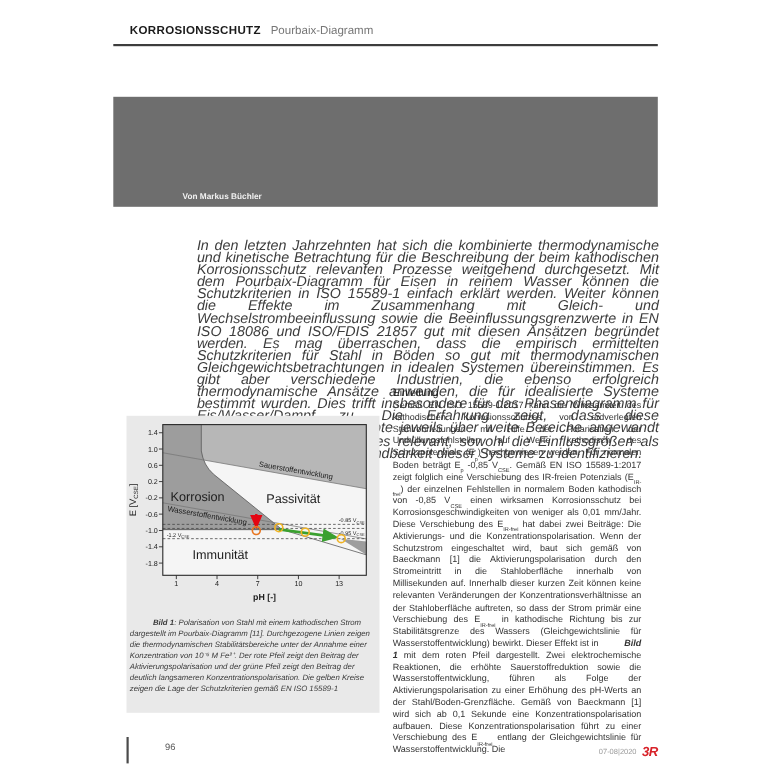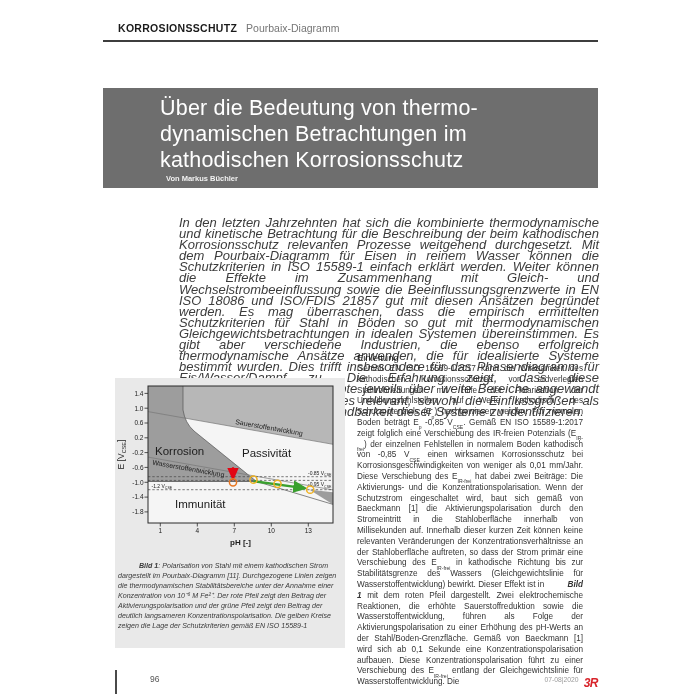--- a/index.html
+++ b/index.html
@@ -26,41 +26,38 @@
   .section-heading{position:absolute;left:357px;top:352px;font-size:9.5px;font-weight:normal;color:#1a1a1a;text-align:center;}
   .body-text{position:absolute;left:357px;top:364px;width:226px;font-size:8.2px;line-height:10.8px;
              color:#333;text-align:justify;hyphens:auto;}
 
   sub{font-size:62%;line-height:0;position:relative;top:.35em;}
   .bi{font-weight:bold;font-style:italic;padding-left:21px;}
 
   .footer-rule{position:absolute;left:115px;top:670px;width:2px;height:24px;background:#4a4a4a;}
   .page-number{position:absolute;left:122px;top:674px;font-size:8.5px;color:#555;padding-left:28px;}
   .footer-right{position:absolute;left:480px;top:676px;width:118px;display:flex;
-                justify-content:flex-end;gap:5px;}
+                justify-content:flex-end;align-items:center;gap:5px;}
   .issue{font-size:6.8px;color:#9a9a9a;}
   .logo{font-size:12px;font-weight:bold;font-style:italic;color:#d8232a;letter-spacing:-.5px;}
 
   svg text{font-family:"Liberation Sans",sans-serif;fill:#1c1c1c;}
 </style>
 </head>
 <body>
 
 <div id="page">
 
   <div class="header-label">
     <span class="rubric">KORROSIONSSCHUTZ</span>
     <span class="topic">Pourbaix-Diagramm</span>
   </div>
   <div class="header-rule"></div>
 
   <div class="title-box">
-    <div class="title">Über die Bedeutung von thermo-
-dynamischen Betrachtungen im
-kathodischen Korrosionsschutz</div>
     <div class="byline">Von Markus Büchler</div>
   </div>
 
   <div class="abstract">In den letzten Jahrzehnten hat sich die kombinierte thermodynamische und kinetische Betrachtung für die Beschreibung der beim kathodischen Korrosionsschutz relevanten Prozesse weitgehend durchgesetzt. Mit dem Pourbaix-Diagramm für Eisen in reinem Wasser können die Schutzkriterien in ISO 15589-1 einfach erklärt werden. Weiter können die Effekte im Zusammenhang mit Gleich- und Wechselstrombeeinflussung sowie die Beeinflussungsgrenzwerte in EN ISO 18086 und ISO/FDIS 21857 gut mit diesen Ansätzen begründet werden. Es mag überraschen, dass die empirisch ermittelten Schutzkriterien für Stahl in Böden so gut mit thermodynamischen Gleichgewichtsbetrachtungen in idealen Systemen übereinstimmen. Es gibt aber verschiedene Industrien, die ebenso erfolgreich thermodynamische Ansätze anwenden, die für idealisierte Systeme bestimmt wurden. Dies trifft insbesondere für das Phasendiagramm für Eis/Wasser/Dampf zu. Die Erfahrung zeigt, dass diese thermodynamischen Konzepte jeweils über weite Bereiche angewandt werden können. Dabei ist es relevant, sowohl die Einflussgrößen als auch die Grenzen der Anwendbarkeit dieser Systeme zu identifizieren.</div>
 
   <div class="fig-panel">
     <svg width="230" height="180" viewBox="0 0 230 180">
       <defs>
         <marker id="arrow-red" markerWidth="7" markerHeight="7" refX="4.5" refY="2.6" orient="auto">
           <path d="M0,0 L6,2.6 L0,5.2 Z" fill="#e30613"></path>

